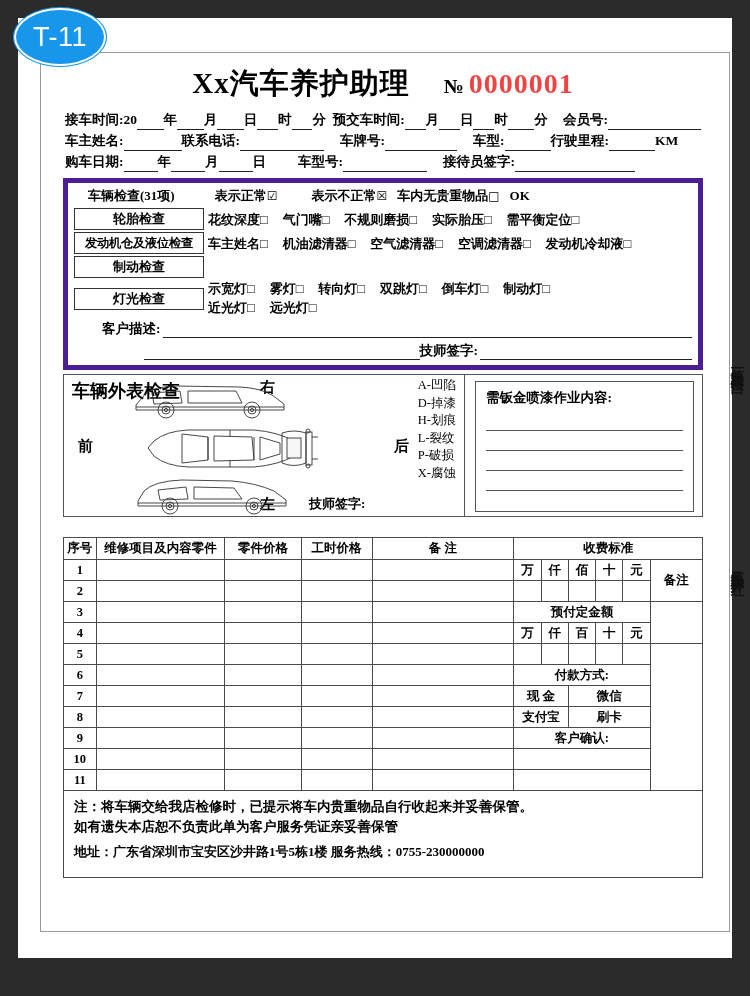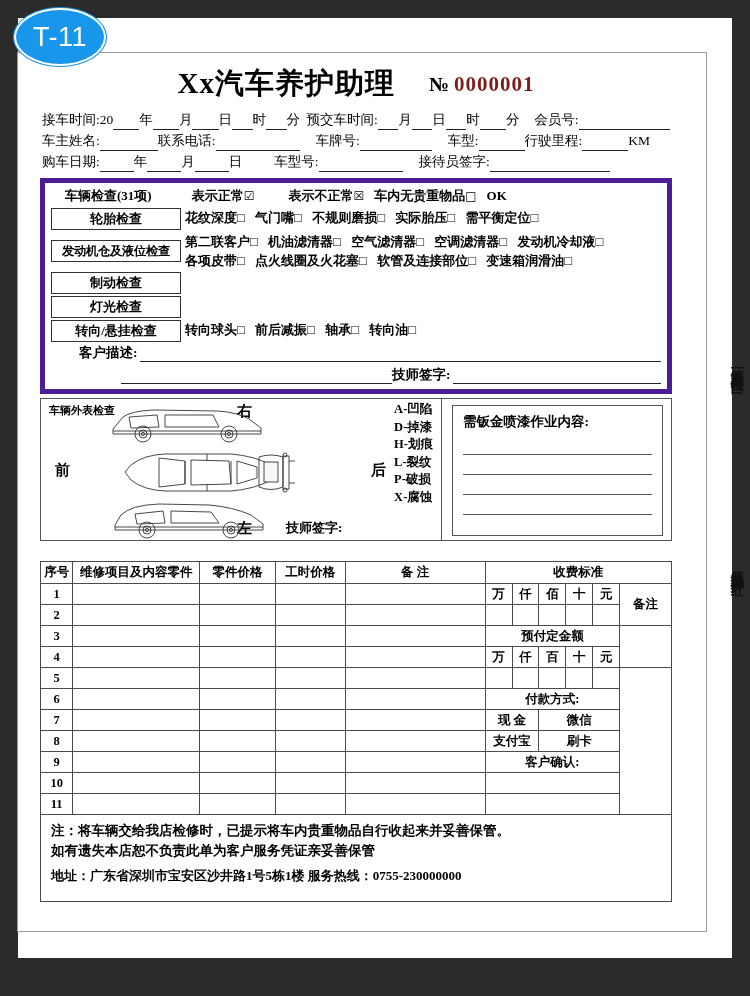--- a/index.html
+++ b/index.html
@@ -26,44 +26,44 @@
     box-shadow: 0 0 0 1px #1796ec;
     display: flex; align-items: center; justify-content: center;
     z-index: 30;
   }
   .badge-text {
     color: #fff; font-size: 27px; letter-spacing: 0.5px;
     font-family: "Liberation Sans", sans-serif;
   }
 
   .sheet {
-    position: absolute; left: 17px; top: 52px;
+    position: absolute; left: 40px; top: 52px;
     width: 690px; height: 880px;
     background: #fff;
     border: 1px solid #9a9a9a;
-    padding: 6px 22px 0 10px;
+    padding: 6px 14px 0 10px;
   }
 
   
   .title-row {
     position: relative; height: 50px;
     display: flex; align-items: center; justify-content: center;
   }
   .main-title {
     font-size: 29px; font-weight: 700; letter-spacing: 1px;
     margin-right: 34px;
   }
   .no-block { display: flex; align-items: baseline; gap: 5px; }
   .no-label { font-size: 20px; font-weight: 700; }
-  .no-value { font-size: 21px; font-weight: 700; color: #7f1d1d; letter-spacing: 1px; }
+  .no-value { font-size: 28px; font-weight: 700; color: #ef4444; letter-spacing: 1px; }
 
   
   .hdr { padding: 0 14px 2px 14px; }
   .hdr-line {
-    font-size: 13.5px; font-weight: 400; line-height: 21px;
+    font-size: 13.5px; font-weight: 700; line-height: 21px;
     white-space: nowrap; display: flex; align-items: flex-end;
   }
   .u { display: inline-block; border-bottom: 1px solid #222; height: 13px; }
   .u4 { width: 22px; } .u5 { width: 28px; } .u6 { width: 34px; }
   .u8 { width: 46px; } .u10 { width: 58px; } .u12 { width: 72px; }
   .u14 { width: 84px; } .u16 { width: 98px; } .u20 { width: 120px; }
   .sp { display: inline-block; width: 7px; }
   .sp2 { display: inline-block; width: 16px; }
 
   
@@ -84,21 +84,21 @@
   .insp-row { display: flex; align-items: stretch; margin-bottom: 2px; }
   .cat-cell {
     width: 130px; flex: 0 0 130px; display: flex; align-items: center;
   }
   .cat-box {
     width: 100%; border: 1px solid #333; text-align: center;
     font-size: 13px; font-weight: 700; padding: 2px 0; background: #fff;
     line-height: 16px;
   }
   .cat-box.tight { font-size: 12.3px; letter-spacing: -0.3px; }
-  .items-cell { flex: 1; padding-left: 4px; display: flex; flex-direction: column; justify-content: flex-start; }
+  .items-cell { flex: 1; padding-left: 4px; display: flex; flex-direction: column; justify-content: flex-end; font-family: Liberation Mono, monospace; }
   .item-line {
     font-size: 13px; font-weight: 700; line-height: 19px; white-space: nowrap;
   }
   .item-line .it { margin-right: 7px; }
   .cb { font-family: "DejaVu Sans", sans-serif; font-size: 12px; }
 
   .cust-desc {
     font-size: 13.5px; font-weight: 700; display: flex; align-items: flex-end;
     padding-left: 28px; margin-top: 2px;
   }
@@ -111,30 +111,30 @@
   .tech-fill2 { flex: 1; border-bottom: 1px solid #222; height: 14px; margin-left: 2px; }
 
   
   .mid-box {
     margin: 4px 12px 0 12px; border: 1px solid #555;
     display: flex; height: 143px;
   }
   .ext-pane { flex: 0 0 400px; position: relative; border-right: 0; }
   .ext-title {
     position: absolute; left: 8px; top: 4px;
-    font-size: 11px; font-weight: 700;
+    font-size: 18px; font-weight: 700;
   }
   .dir { position: absolute; font-size: 15px; font-weight: 700; }
   .dir-top { left: 196px; top: 3px; }
   .dir-left { left: 14px; top: 62px; }
   .dir-right { left: 330px; top: 62px; }
   .dir-bottom { left: 196px; top: 120px; }
   .codes {
     position: absolute; right: 8px; top: 2px;
-    font-size: 12.5px; font-weight: 700; line-height: 17.5px;
+    font-size: 12.5px; font-weight: 400; line-height: 17.5px;
   }
   .tech-sign-ext {
     position: absolute; left: 245px; bottom: 3px;
     font-size: 13px; font-weight: 700;
   }
   .svg-cars { position: absolute; left: 60px; top: 2px; }
 
   .paint-pane {
     flex: 1; border-left: 1px solid #555; position: relative;
     padding: 6px 8px 4px 10px;
@@ -293,60 +293,55 @@
           </div>
         </div>
       </div>
 
       <div class="insp-row">
         <div class="cat-cell">
           <div class="cat-box tight">发动机仓及液位检查</div>
         </div>
         <div class="items-cell">
           <div class="item-line">
-            <span class="it">第二联客户□</span>
+            <span class="it">车主姓名□</span>
             <span class="it">机油滤清器□</span>
             <span class="it">空气滤清器□</span>
             <span class="it">空调滤清器□</span>
             <span class="it">发动机冷却液□</span>
           </div>
-          <div class="item-line">
-            <span class="it">各项皮带□</span>
-            <span class="it">点火线圈及火花塞□</span>
-            <span class="it">软管及连接部位□</span>
-            <span class="it">变速箱润滑油□</span>
-          </div>
         </div>
       </div>
 
       <div class="insp-row">
         <div class="cat-cell">
           <div class="cat-box">制动检查</div>
         </div>
       </div>
 
       <div class="insp-row">
         <div class="cat-cell">
           <div class="cat-box">灯光检查</div>
         </div>
-      </div>
-
-      <div class="insp-row">
-        <div class="cat-cell">
-          <div class="cat-box">转向/悬挂检查</div>
-        </div>
         <div class="items-cell">
           <div class="item-line">
-            <span class="it">转向球头□</span>
-            <span class="it">前后减振□</span>
-            <span class="it">轴承□</span>
-            <span class="it">转向油□</span>
+            <span class="it">示宽灯□</span>
+            <span class="it">雾灯□</span>
+            <span class="it">转向灯□</span>
+            <span class="it">双跳灯□</span>
+            <span class="it">倒车灯□</span>
+            <span class="it">制动灯□</span>
           </div>
-        </div>
-      </div>
+          <div class="item-line">
+            <span class="it">近光灯□</span>
+            <span class="it">远光灯□</span>
+          </div>
+        </div>
+      </div>
+
 
       <div class="cust-desc">
         <span>客户描述:</span>
         <span class="desc-underline"></span>
       </div>
       <div class="tech-line">
         <span class="tech-fill"></span>
         <span>技师签字:</span>
         <span class="tech-fill2"></span>
       </div>

